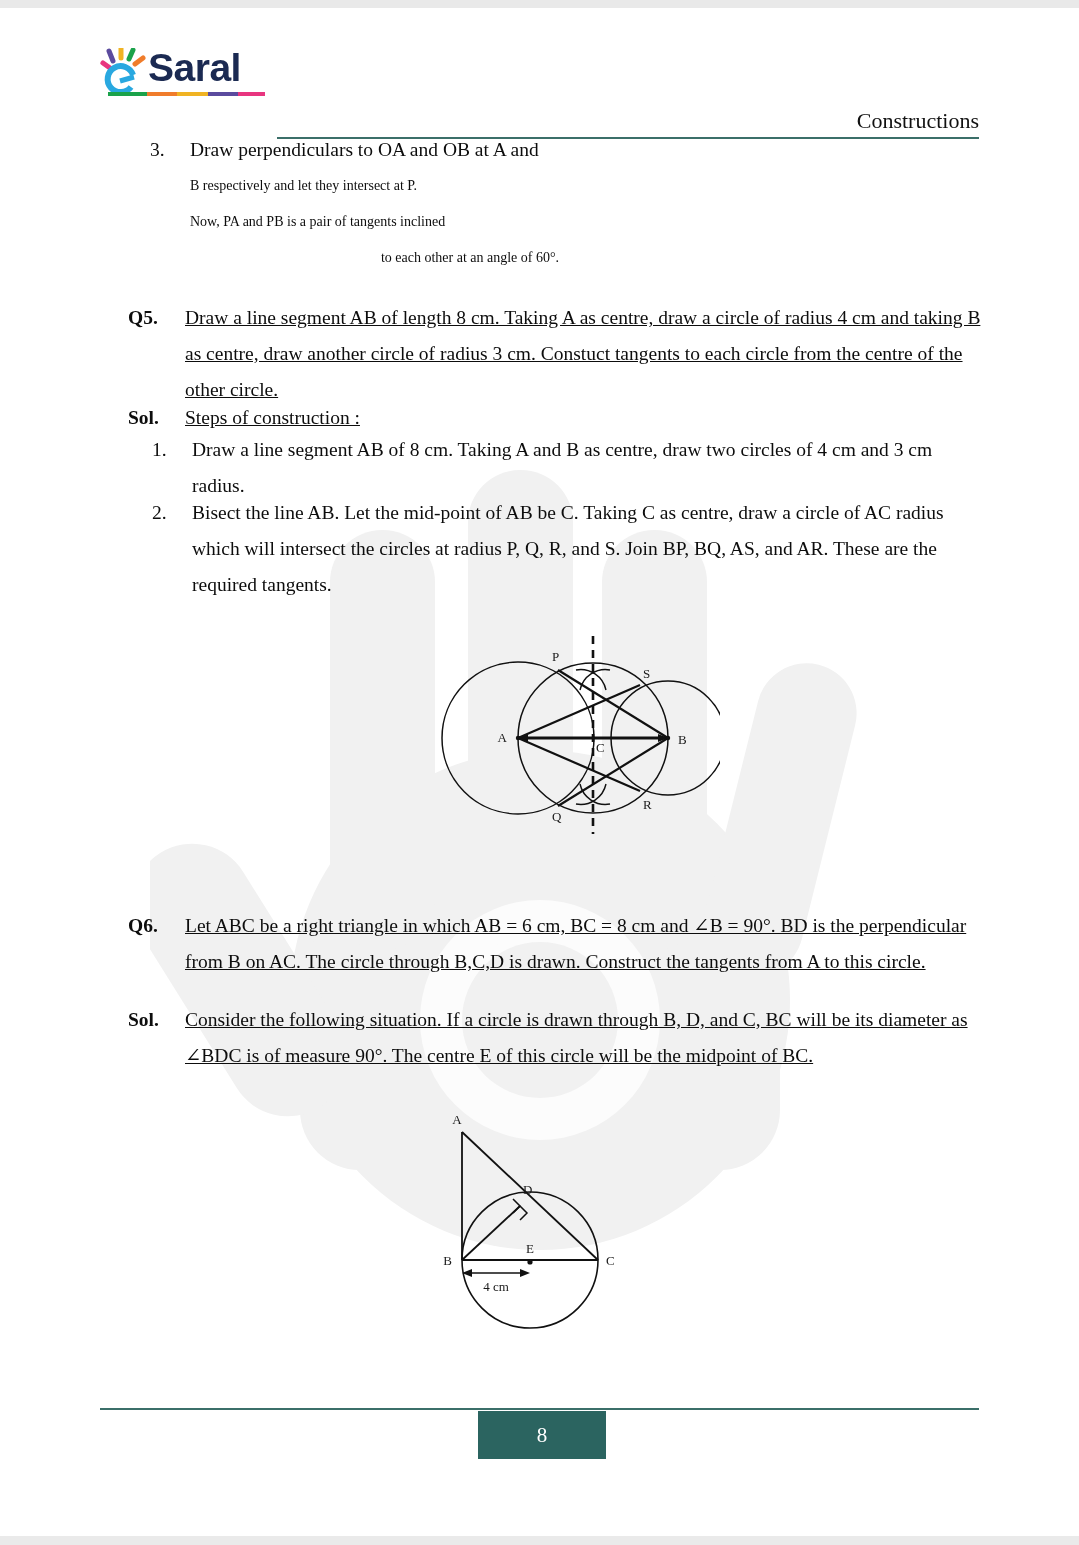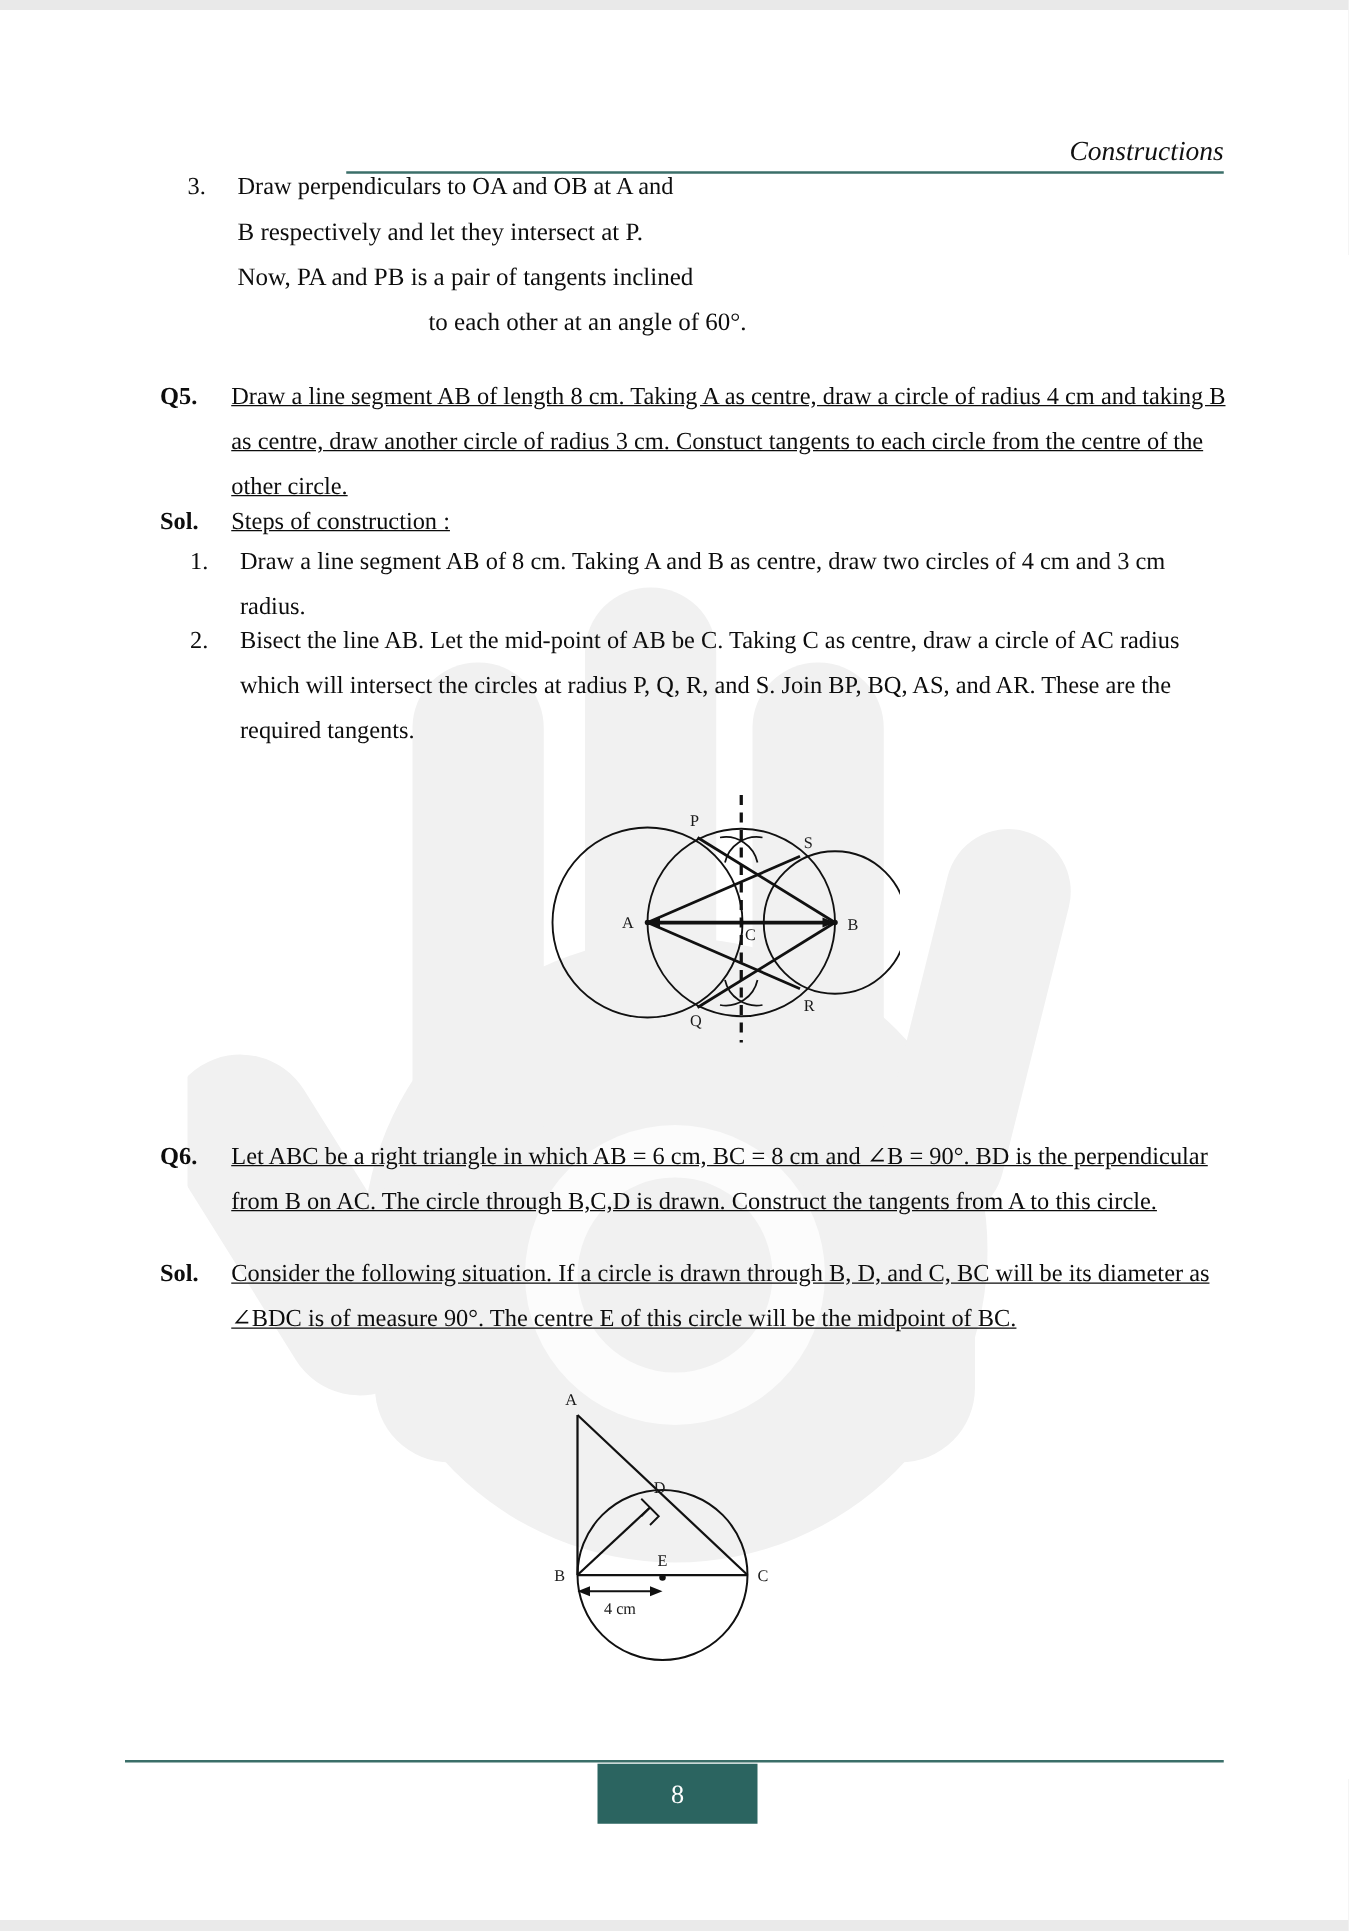--- a/index.html
+++ b/index.html
@@ -88,33 +88,32 @@
     height: 2px;
     background: #3b6f69;
   }
   .header-title {
     position: absolute;
     right: 100px;
     top: 64px;
     font-size: 22px;
     color: #111111;
     line-height: 26px;
-    font-style: italic;
   }
 
   
   .content {
     position: absolute;
     left: 0; top: 0;
     width: 1079px;
     z-index: 2;
   }
   .para {
     position: absolute;
-    font-size: 20px;
+    font-size: 14px;
     line-height: 36px;
     color: #0d0d0d;
     text-align: left;
   }
   .qrow {
     position: absolute;
     display: flex;
     align-items: flex-start;
     font-size: 19.5px;
     line-height: 36px;
@@ -206,20 +205,42 @@
     <g fill="#ffffff" opacity="0.75">
       <circle cx="390" cy="660" r="120"></circle>
     </g>
     <g fill="#f1f1f1">
       <circle cx="390" cy="660" r="78"></circle>
     </g>
   </svg>
 
   <div class="header">
 
+    <div class="logo">
+
+      <svg width="56" height="52" viewBox="0 0 56 52" style="position:absolute;left:0;top:4px;">
+        <g stroke-linecap="round">
+          <line x1="10" y1="20" x2="3" y2="15" stroke="#e8357f" stroke-width="5"></line>
+          <line x1="13" y1="13" x2="9" y2="3" stroke="#5b4b9e" stroke-width="5"></line>
+          <line x1="21" y1="10" x2="21" y2="0" stroke="#f0b323" stroke-width="5"></line>
+          <line x1="29" y1="11" x2="33" y2="2" stroke="#1aa24a" stroke-width="5"></line>
+          <line x1="35" y1="16" x2="43" y2="10" stroke="#f07c2b" stroke-width="5"></line>
+        </g>
+        <path d="M33 27 A13 13 0 1 0 31 39" fill="none" stroke="#29a8e0" stroke-width="6"></path>
+        <path d="M20 33 L34 29" fill="none" stroke="#29a8e0" stroke-width="5"></path>
+      </svg>
+      <div class="logo-text">Saral</div>
+      <div class="logo-rule">
+        <span style="flex:1.3;background:#1aa24a"></span>
+        <span style="flex:1;background:#f07c2b"></span>
+        <span style="flex:1;background:#f0b323"></span>
+        <span style="flex:1;background:#5b4b9e"></span>
+        <span style="flex:0.9;background:#e8357f"></span>
+      </div>
+    </div>
 
     <div class="header-rule"></div>
     <div class="header-title">Constructions</div>
   </div>
 
   <div class="content">
 
     <div class="steprow" style="left:150px; top:132px; width:560px;">
       <div class="stepnum">3.</div>
       <div class="stepbody">Draw perpendiculars to OA and OB at A and</div>

